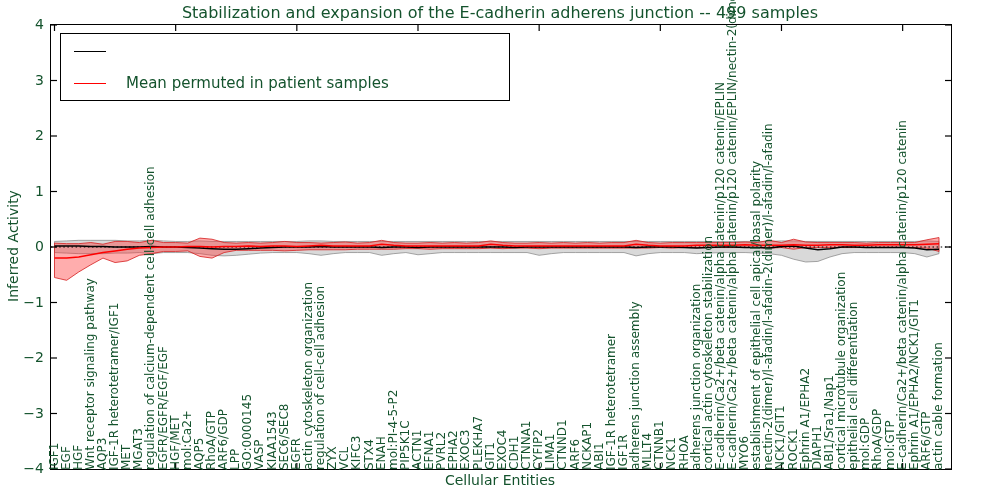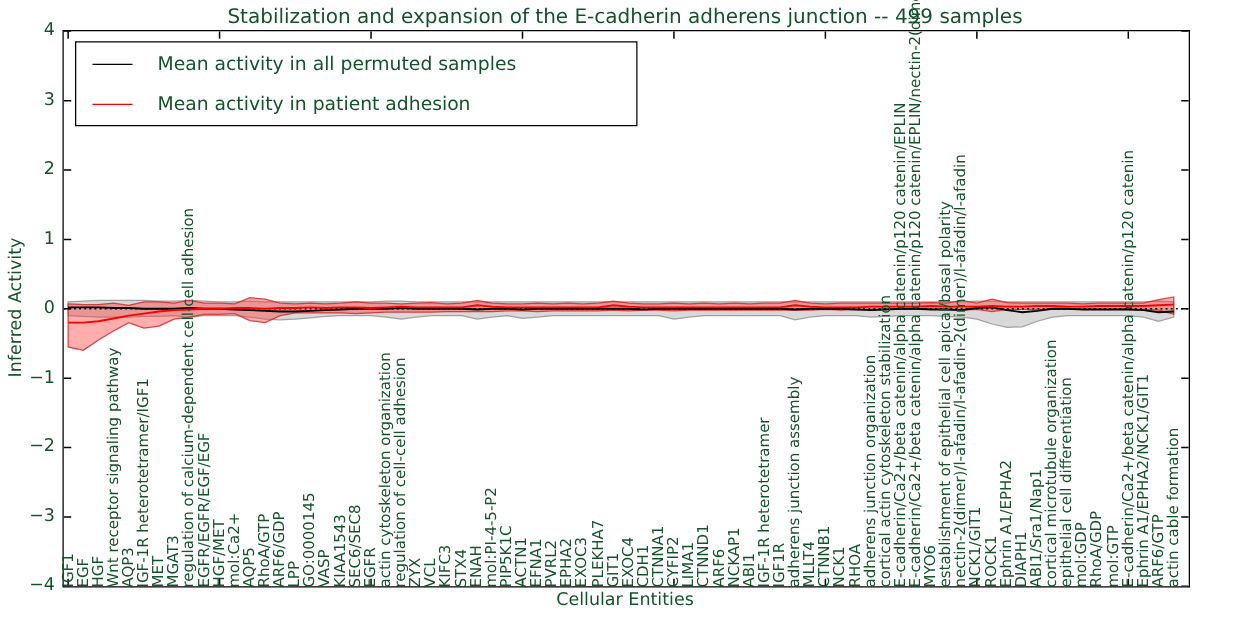--- a/index.html
+++ b/index.html
@@ -186,21 +186,20 @@
       <span class="cat" style="left: 895.532px; bottom: 30px;">mol:GTP</span>
       <span class="cat" style="left: 907.648px; bottom: 30px;">E-cadherin/Ca2+/beta catenin/alpha catenin/p120 catenin</span>
       <span class="cat" style="left: 919.764px; bottom: 30px;">Ephrin A1/EPHA2/NCK1/GIT1</span>
       <span class="cat" style="left: 931.881px; bottom: 30px;">ARF6/GTP</span>
       <span class="cat" style="left: 943.997px; bottom: 30px;">actin cable formation</span>
     </div>
 
   <div class="legend">
     <div class="legend-row">
       <span class="legend-line" id="leg-line-0" style="border-top-color: rgb(0, 0, 0);"></span>
-      <span class="legend-text">Mean activity in all permuted samples</span>
     </div>
     <div class="legend-row">
       <span class="legend-line" id="leg-line-1" style="border-top-color: rgb(255, 0, 0);"></span>
-      <span class="legend-text">Mean activity in patient adhesion</span>
+      <span class="legend-text">Mean permuted in patient samples</span>
     </div>
   </div>
 
 </div>
 
 </body></html>

